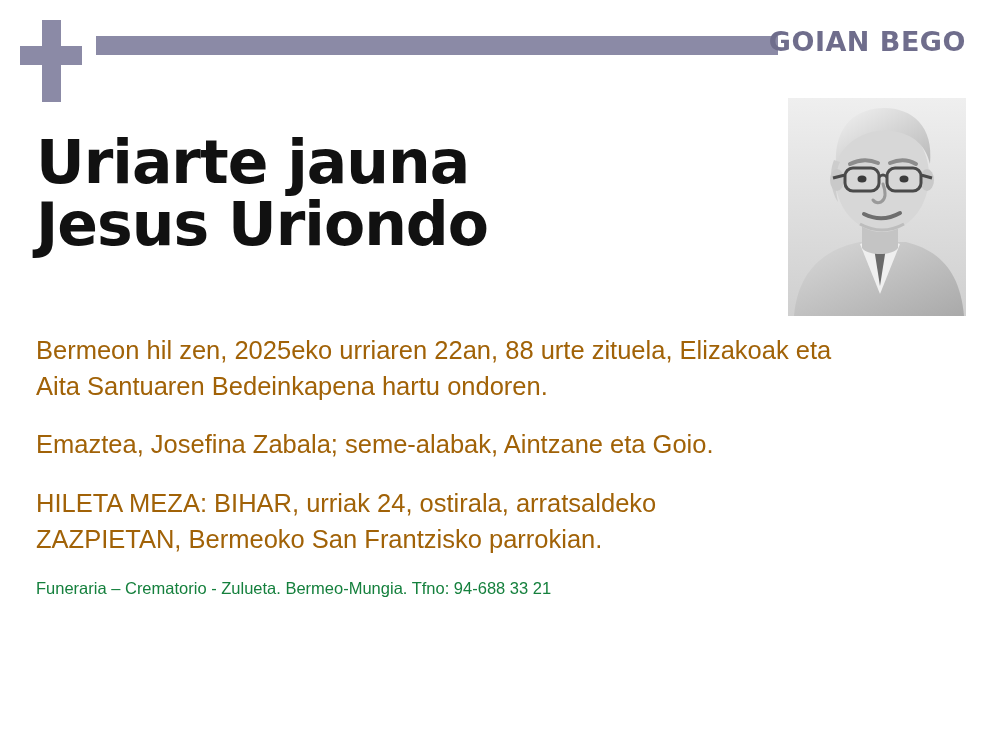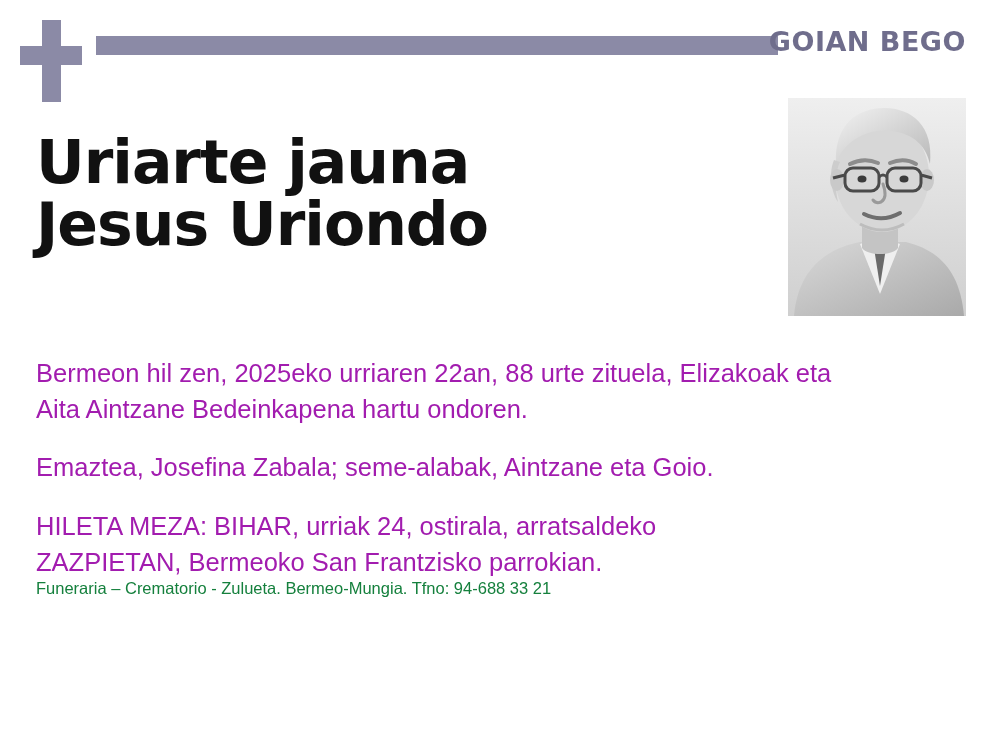--- a/index.html
+++ b/index.html
@@ -102,22 +102,21 @@
     color: #111111;
   }
   .name .line { display: block; white-space: nowrap; }
 
   
   .body {
     position: absolute;
     left: 16px;
     top: 322px;
     width: 930px;
-    color: #a21caf;
-    margin-top: 23px;
+    color: #a16207;
   }
   .para {
     font-size: 25.5px;
     line-height: 1.42;
     margin: 0 0 22px 0;
     font-family: "Liberation Sans", sans-serif;
   }
   .para.bold {
     font-weight: normal;
   }
@@ -203,21 +202,21 @@
     </div>
 
     <div class="name">
       <span class="line">Uriarte jauna</span>
       <span class="line">Jesus Uriondo</span>
     </div>
 
     <div class="body">
       <p class="para">
         <span class="line">Bermeon hil zen, 2025eko urriaren 22an, 88 urte zituela, Elizakoak eta</span>
-        <span class="line">Aita Aintzane Bedeinkapena hartu ondoren.</span>
+        <span class="line">Aita Santuaren Bedeinkapena hartu ondoren.</span>
       </p>
       <p class="para">Emaztea, Josefina Zabala; seme-alabak, Aintzane eta Goio.</p>
       <p class="para bold">
         <span class="line">HILETA MEZA: BIHAR, urriak 24, ostirala, arratsaldeko</span>
         <span class="line">ZAZPIETAN, Bermeoko San Frantzisko parrokian.</span>
       </p>
     </div>
 
     <div class="footer">Funeraria – Crematorio - Zulueta. Bermeo-Mungia. Tfno: 94-688 33 21</div>
 

